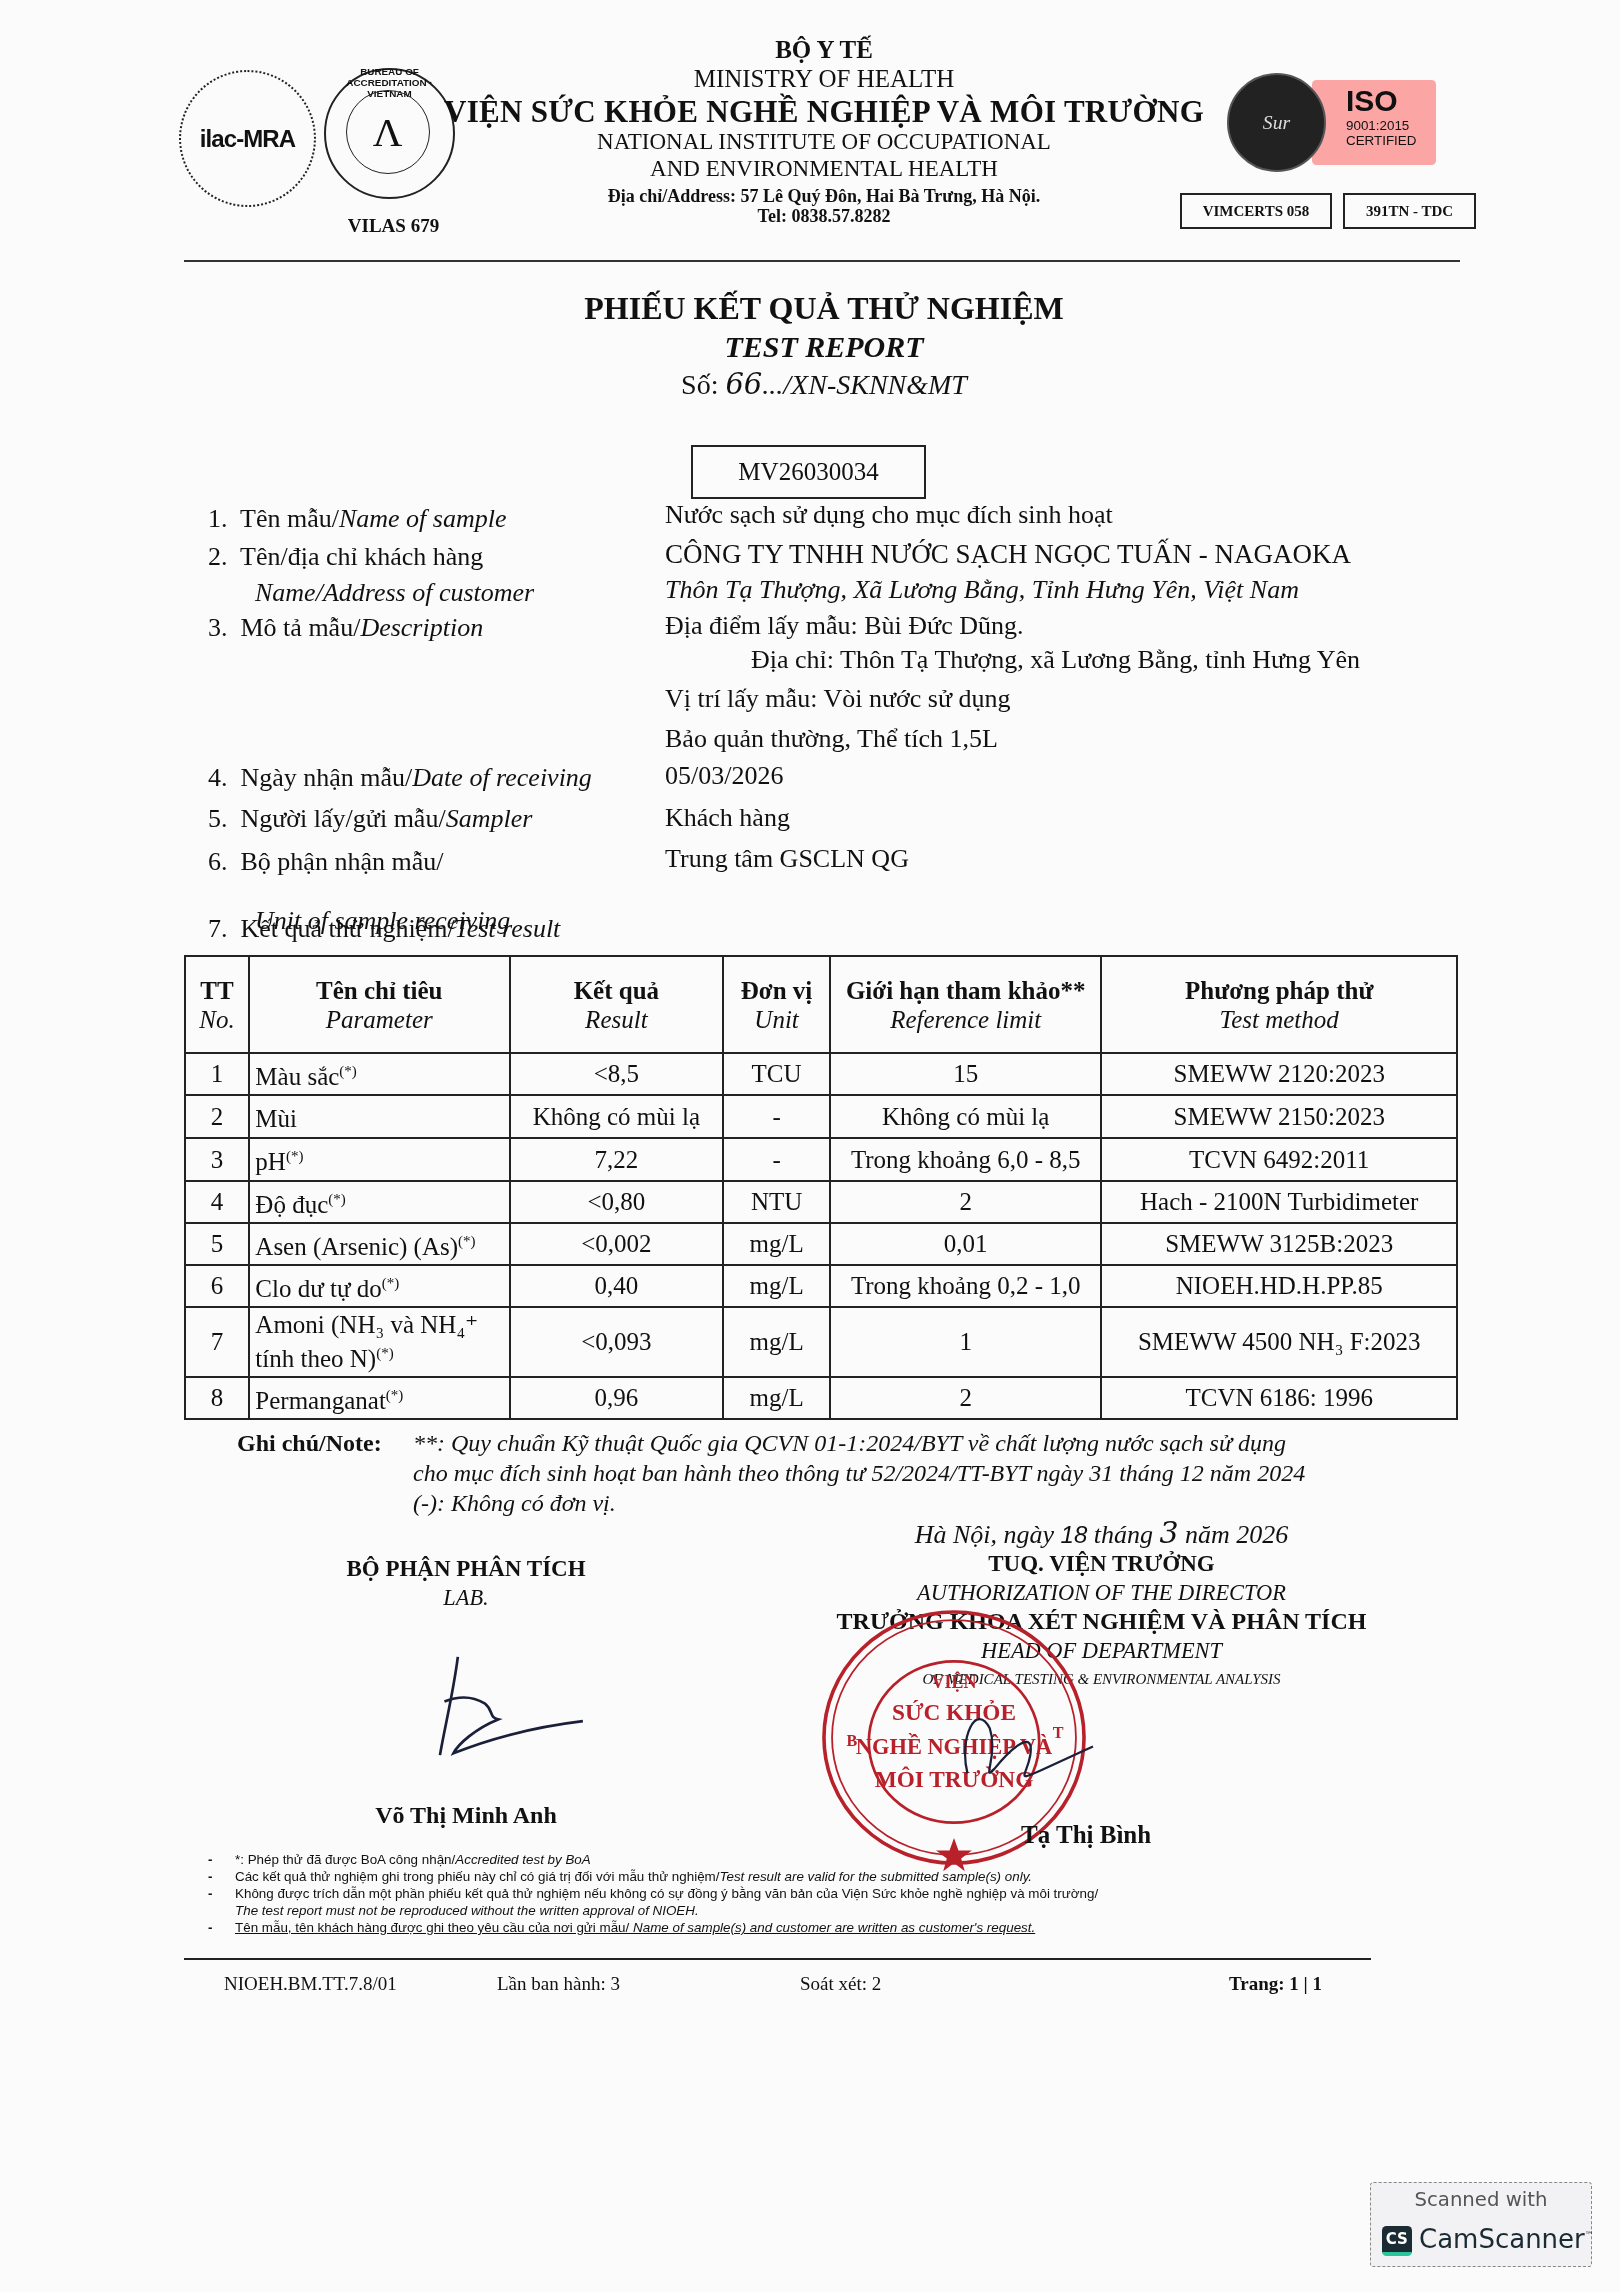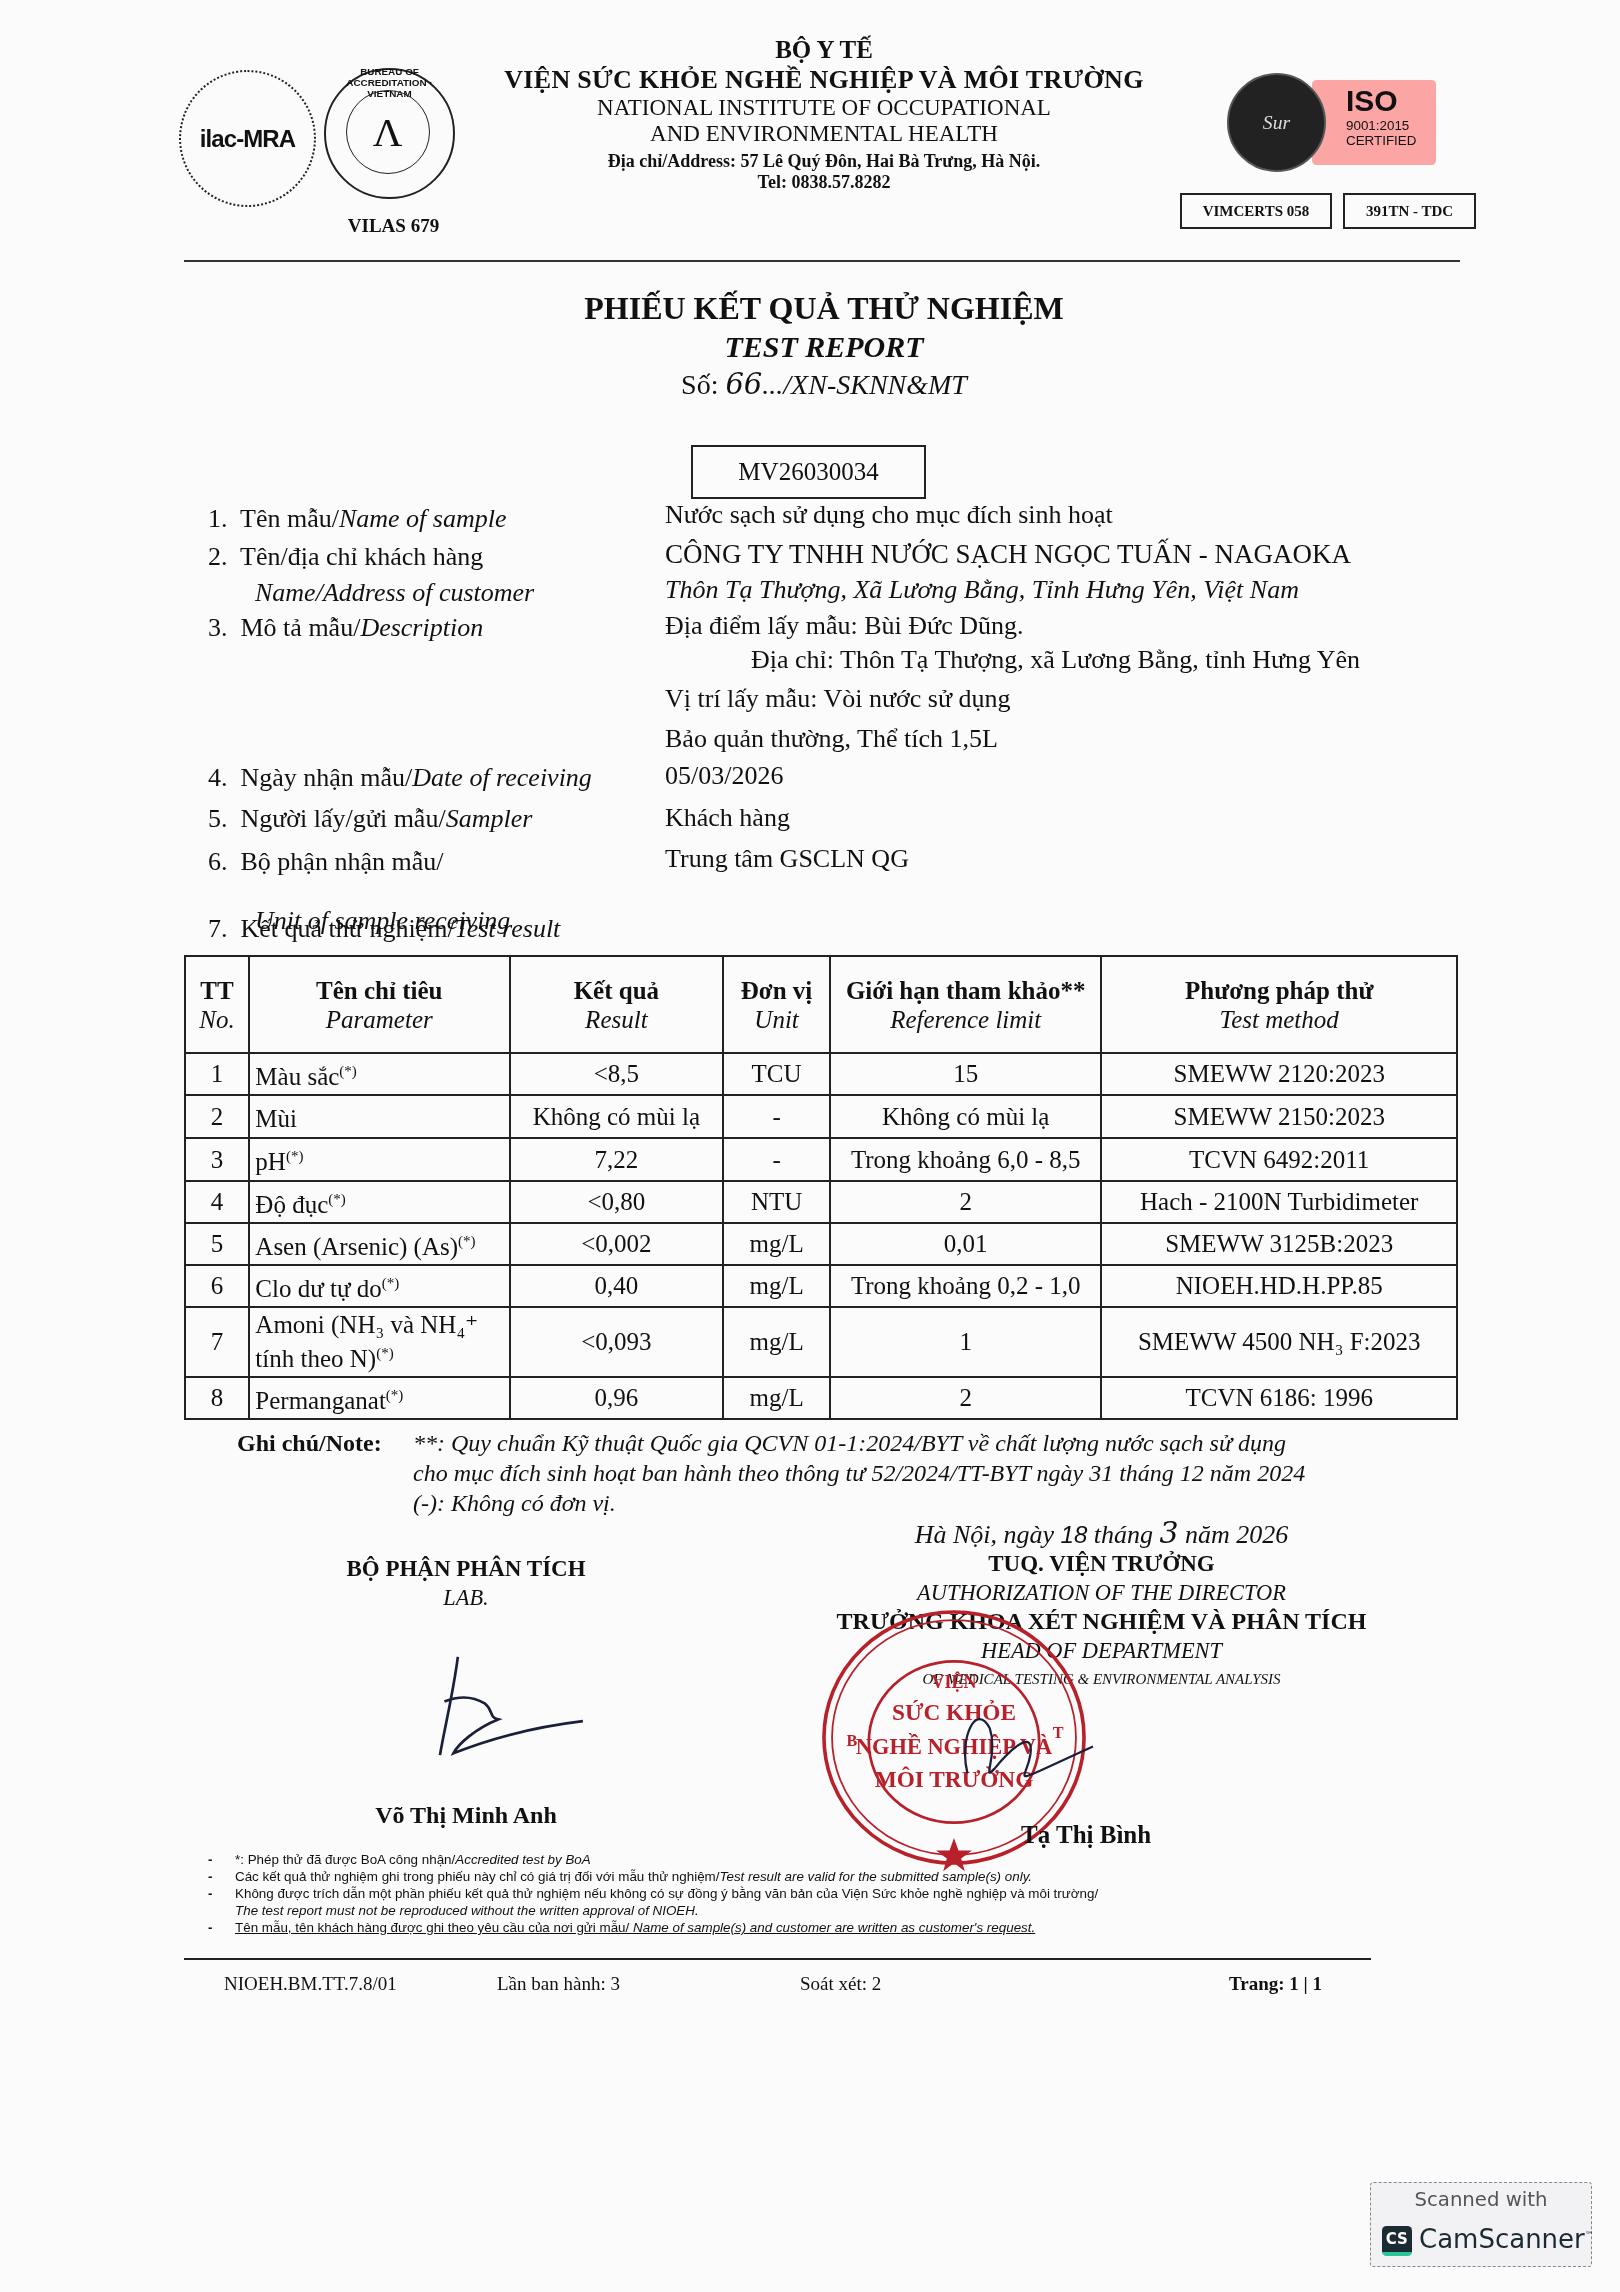--- a/index.html
+++ b/index.html
@@ -6,21 +6,21 @@
   body { width:1620px; height:2293px; background:#fbfbfb; position:relative; overflow:hidden;
          font-family:"Liberation Serif", "DejaVu Serif", serif; color:#111; }
   .abs { position:absolute; }
   .b { font-weight:bold; }
   .i { font-style:italic; }
 
   
   .hdr-center { left:430px; top:36px; width:788px; text-align:center; line-height:1.15; }
   .hdr-center .l1 { font-size:25px; font-weight:bold; }
   .hdr-center .l2 { font-size:25px; }
-  .hdr-center .l3 { font-size:26px; font-weight:bold; letter-spacing:0.3px; }
+  .hdr-center .l3 { font-size:31px; font-weight:bold; letter-spacing:0.3px; }
   .hdr-center .l4, .hdr-center .l5 { font-size:23px; }
   .hdr-center .l6 { font-size:18px; font-weight:bold; margin-top:3.6px; }
   .hdr-center .l7 { font-size:18px; font-weight:bold; }
   .hdr-rule { left:184px; top:260px; width:1276px; height:0; border-top:2.7px solid #333; }
 
   .ilac { left:179px; top:70px; width:133px; height:133px; border-radius:50%;
           border:2.7px dotted #222; display:flex; align-items:center; justify-content:center; }
   .ilac span { font-family:"Liberation Sans", sans-serif; font-weight:bold; font-size:24px; letter-spacing:-0.9px; background:#fbfbfb; }
   .boa { left:324px; top:68px; width:127px; height:127px; border-radius:50%; border:2.7px solid #222; }
   .boa-inner { position:absolute; left:19.7px; top:19.7px; width:82px; height:82px; border-radius:50%; border:1.8px solid #222; display:flex; align-items:center; justify-content:center; font-size:41px; }
@@ -87,20 +87,21 @@
   <span>ilac-MRA</span>
 </div>
 <div class="abs boa">
   <div class="boa-txt">BUREAU OF ACCREDITATION · VIETNAM</div>
   <div class="boa-inner">Λ</div>
 </div>
 <div class="abs vilas">VILAS 679</div>
 
 <div class="abs hdr-center">
   <div class="l1">BỘ Y TẾ</div>
+  <div class="l2">MINISTRY OF HEALTH</div>
   <div class="l3">VIỆN SỨC KHỎE NGHỀ NGHIỆP VÀ MÔI TRƯỜNG</div>
   <div class="l4">NATIONAL INSTITUTE OF OCCUPATIONAL</div>
   <div class="l5">AND ENVIRONMENTAL HEALTH</div>
   <div class="l6">Địa chỉ/Address: 57 Lê Quý Đôn, Hai Bà Trưng, Hà Nội.</div>
   <div class="l7">Tel: 0838.57.8282</div>
 </div>
 
 <div class="abs iso-wrap">
   <div class="iso-box">
     <div style="margin-left:16px">

